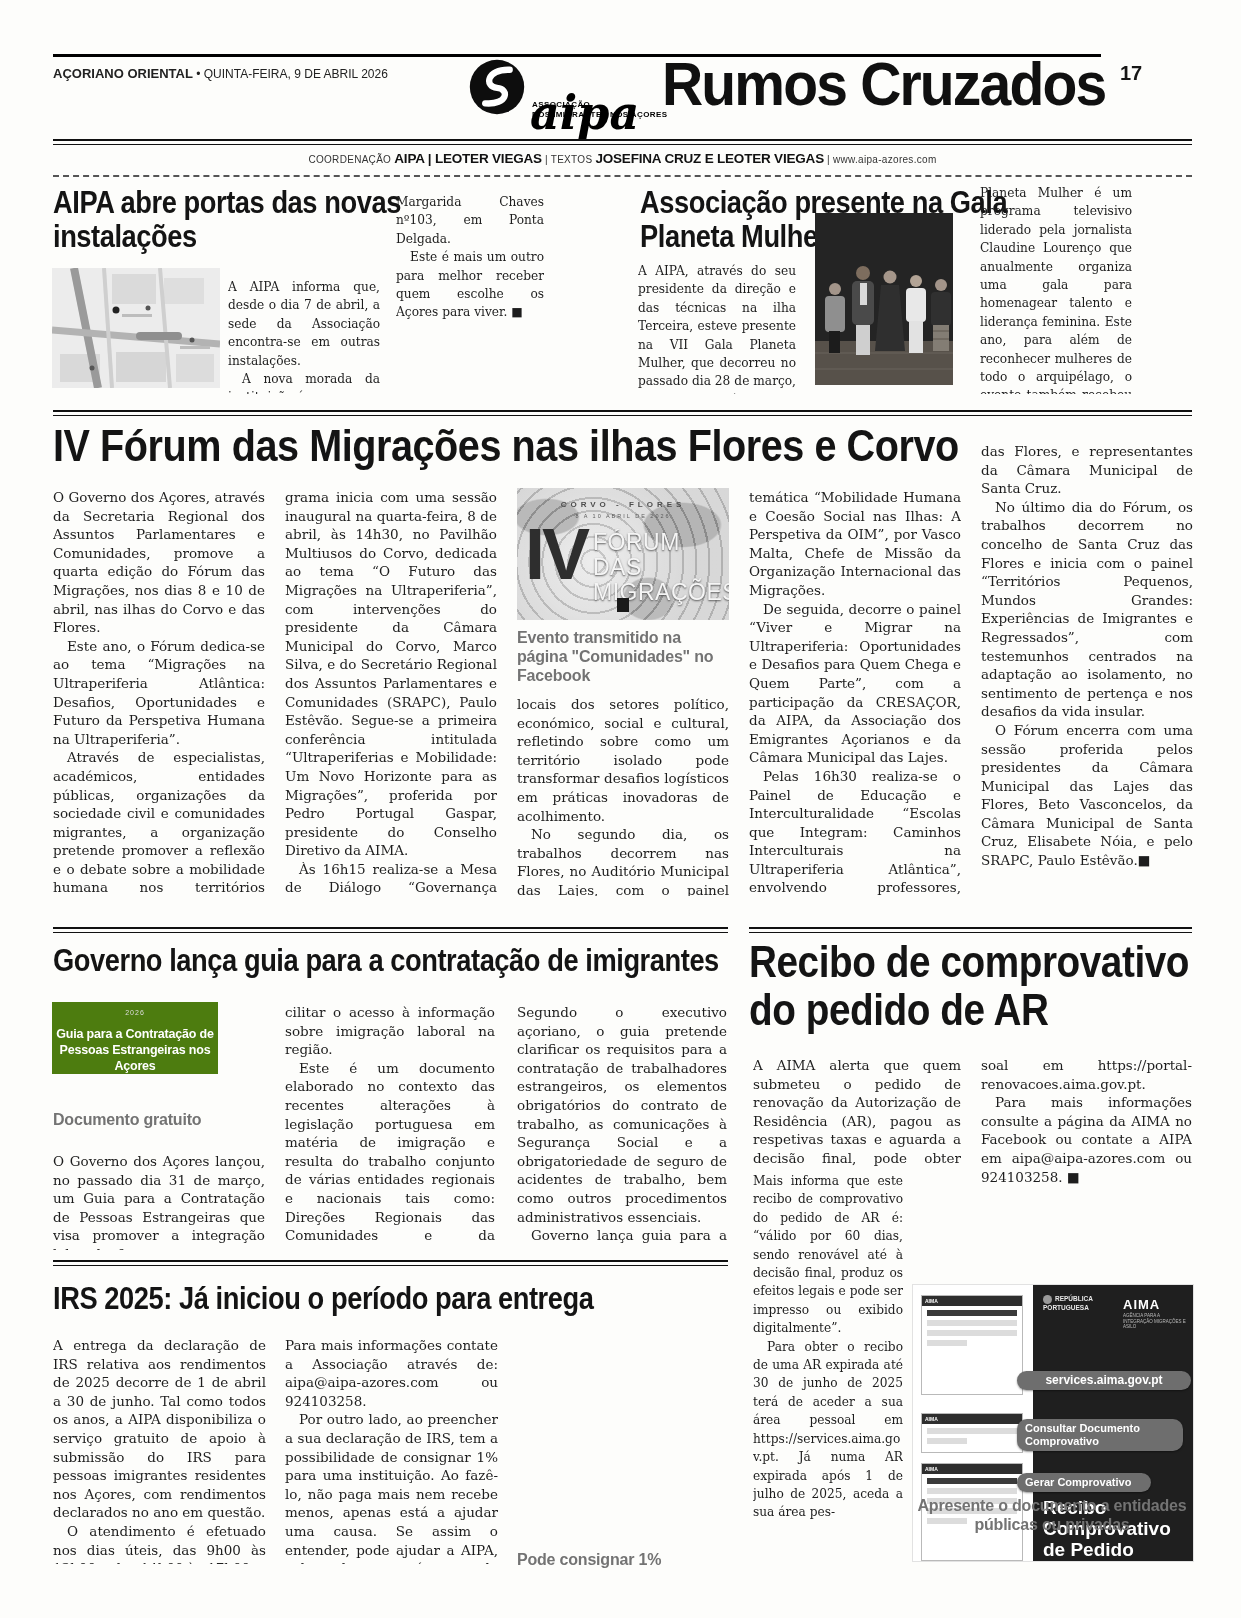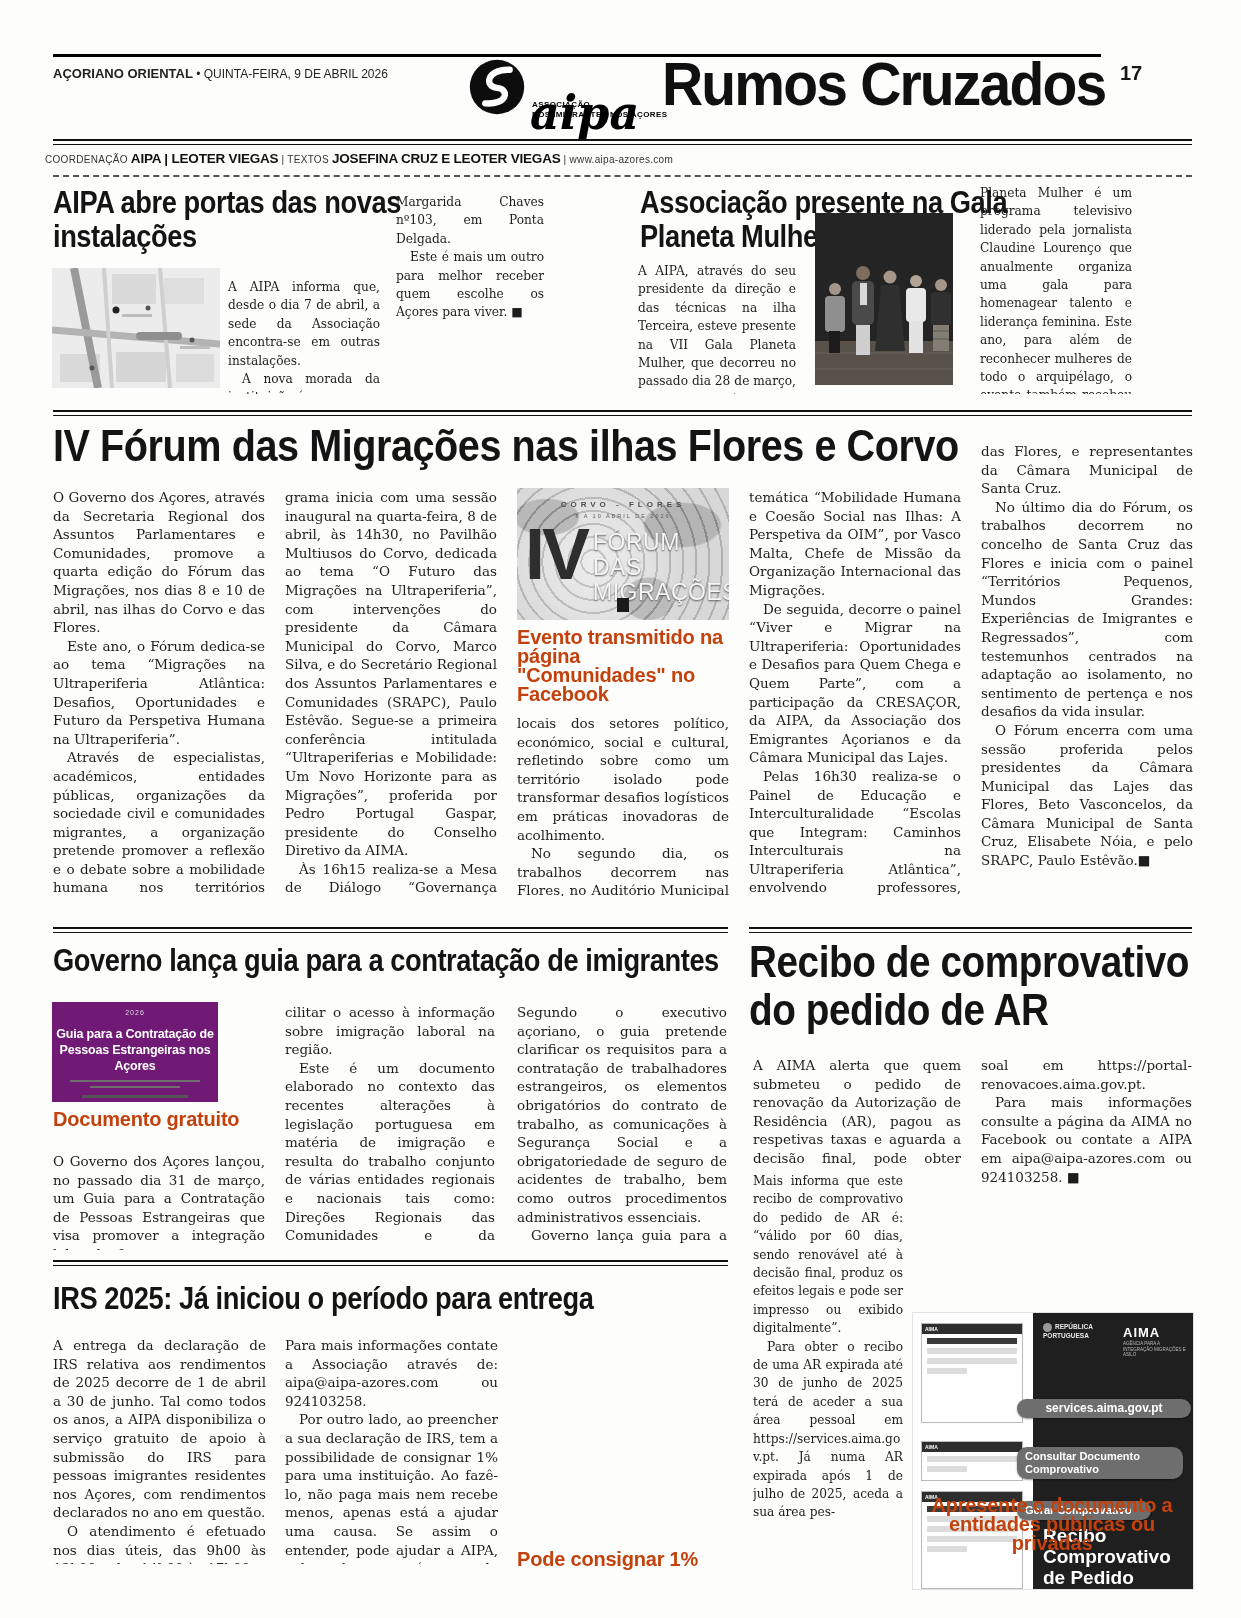--- a/index.html
+++ b/index.html
@@ -7,21 +7,21 @@
         font-family:"Liberation Sans",sans-serif;color:#161616;}
   .abs{position:absolute;}
   
   .serif{font-family:"DejaVu Serif",serif;font-size:13.5px;line-height:18.6px;text-align:justify;
          color:#1d1d1d;overflow:hidden;hyphens:auto;-webkit-hyphens:auto;overflow-wrap:break-word;}
   .serif p{margin:0;text-indent:14px;}
   .serif p:first-child{text-indent:0;}
   .sm{font-size:12.2px;line-height:18.4px;}
   
   .hl{font-weight:bold;color:#141414;letter-spacing:-0.5px;transform:scaleX(0.88);transform-origin:0 0;}
-  .cap{font-weight:bold;font-size:20px;line-height:19px;letter-spacing:-0.2px;color:#c2410c;}
+  .cap{font-weight:bold;font-size:16px;line-height:19px;letter-spacing:-0.2px;color:#737373;}
   
   .rule3{border-top:3px solid #000;}
   .ruled{height:3px;border-top:2px solid #111;border-bottom:1px solid #111;}
   .dashed{border-top:2px dashed #555;}
   
   .paperline{font-size:12px;color:#222;}
   .paperline b{font-size:13px;letter-spacing:0;}
   .pagenum{font-weight:bold;font-size:20px;}
   .masthead{font-weight:bold;font-size:62px;line-height:60px;letter-spacing:-2px;color:#101010;
             transform:scaleX(0.92);transform-origin:0 0;white-space:nowrap;}
@@ -39,21 +39,21 @@
       radial-gradient(circle at 36% 56%, rgba(255,255,255,.55), transparent 65%);}
   .fi-kicker{position:absolute;top:12px;left:0;width:100%;text-align:center;font-size:8px;font-weight:bold;
              letter-spacing:4px;color:#4e4e4e;}
   .fi-date{position:absolute;top:25px;left:0;width:100%;text-align:center;font-size:5.5px;letter-spacing:2px;color:#5a5a5a;}
   .fi-iv{position:absolute;top:30px;left:8px;font-size:72px;line-height:72px;font-weight:bold;color:#2e2e2e;letter-spacing:-3px;}
   .fi-title{position:absolute;top:42px;left:76px;width:132px;font-size:23px;line-height:25px;color:#f5f5f5;
             letter-spacing:.5px;text-shadow:0 1px 2px rgba(70,70,70,.9);}
   .fi-gov{position:absolute;bottom:8px;left:50%;width:12px;height:14px;margin-left:-6px;background:#1a1a1a;
           box-shadow:0 16px 0 -6px #777;}
   
-  .guia-cover{position:relative;width:166px;height:100px;background:#701a75;overflow:hidden;}
+  .guia-cover{position:relative;width:166px;height:72px;background:#4d7c0f;overflow:hidden;}
   .gc-year{position:absolute;top:7px;width:100%;text-align:center;font-size:7px;color:#ddd;letter-spacing:1px;}
   .gc-title{position:absolute;top:24px;left:4px;width:158px;text-align:center;color:#fff;font-weight:bold;
             font-size:12.5px;line-height:16px;letter-spacing:-0.2px;}
   .gc-bar{position:absolute;height:2px;background:#6e6e6e;}
   
   .recibo-img{position:relative;width:280px;height:276px;background:#fff;border:1px solid #e2e2e2;overflow:hidden;}
   .ri-dark{position:absolute;left:120px;top:0;width:160px;height:276px;background:#1f1f1f;}
   .ri-gov{position:absolute;left:130px;top:10px;color:#e8e8e8;font-size:6.5px;line-height:7.5px;font-weight:bold;width:60px;}
   .ri-gov i{display:inline-block;width:9px;height:9px;border-radius:50%;background:#9a9a9a;margin-right:3px;vertical-align:middle;}
   .ri-aima{position:absolute;right:6px;top:10px;color:#fff;text-align:left;width:64px;}
@@ -89,21 +89,21 @@
     <div class="abs aipa-script" style="left:62px;top:-4px;">aipa</div>
     <div class="abs aipa-sub" style="left:64px;top:44px;">
       <div>ASSOCIAÇÃO</div>
       <div>DOS IMIGRANTES NOS AÇORES</div>
     </div>
   </div>
 
   <div class="abs masthead" style="left:662px;top:54px;">Rumos Cruzados</div>
 
   <div class="abs ruled" style="left:53px;top:139px;width:1139px;"></div>
-  <div class="abs credits" style="left:45px;top:151px;width:1139px;">
+  <div class="abs credits" style="left:53px;top:151px;width:1139px;text-align:center;">
     <span>COORDENAÇÃO</span>
     <b>AIPA | LEOTER VIEGAS</b>
     <span>| TEXTOS</span>
     <b>JOSEFINA CRUZ E LEOTER VIEGAS</b>
     <span>|</span>
     <span>www.aipa-azores.com</span>
   </div>
   <div class="abs dashed" style="left:53px;top:175px;width:1139px;"></div>
 
   <div class="abs hl" style="left:53px;top:186px;width:448px;font-size:31px;line-height:34px;">AIPA abre portas das novas instalações</div>

